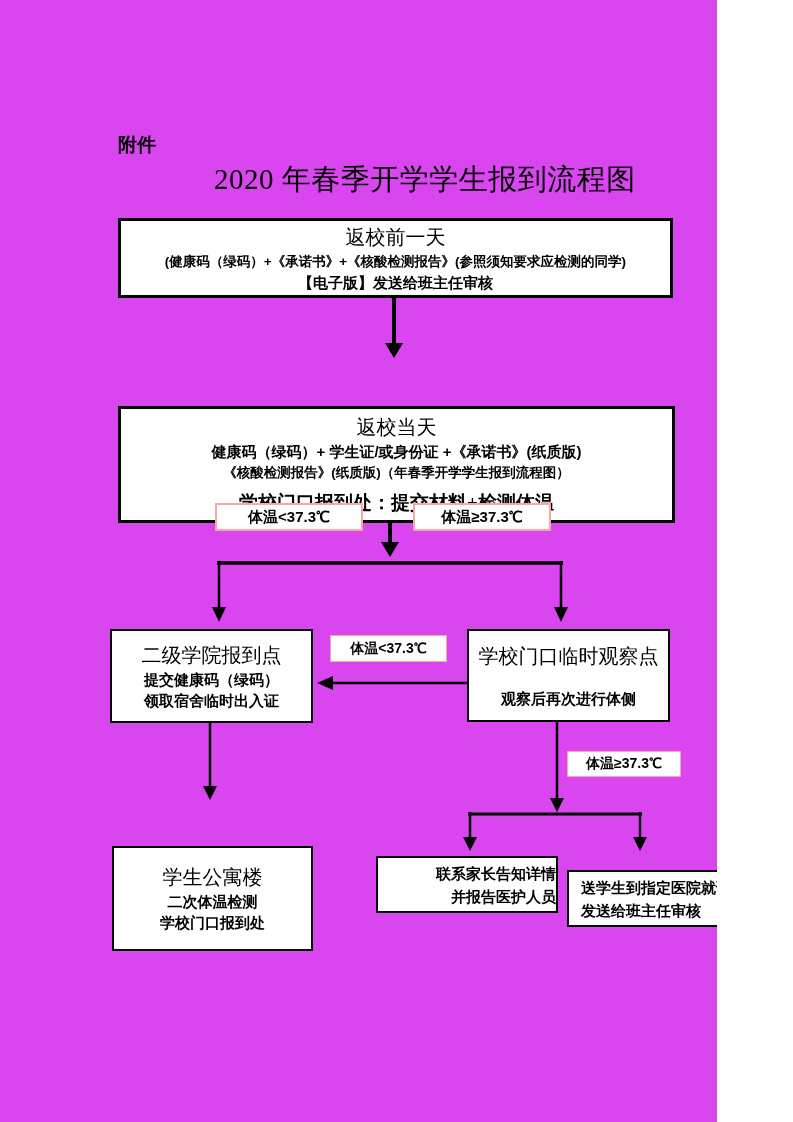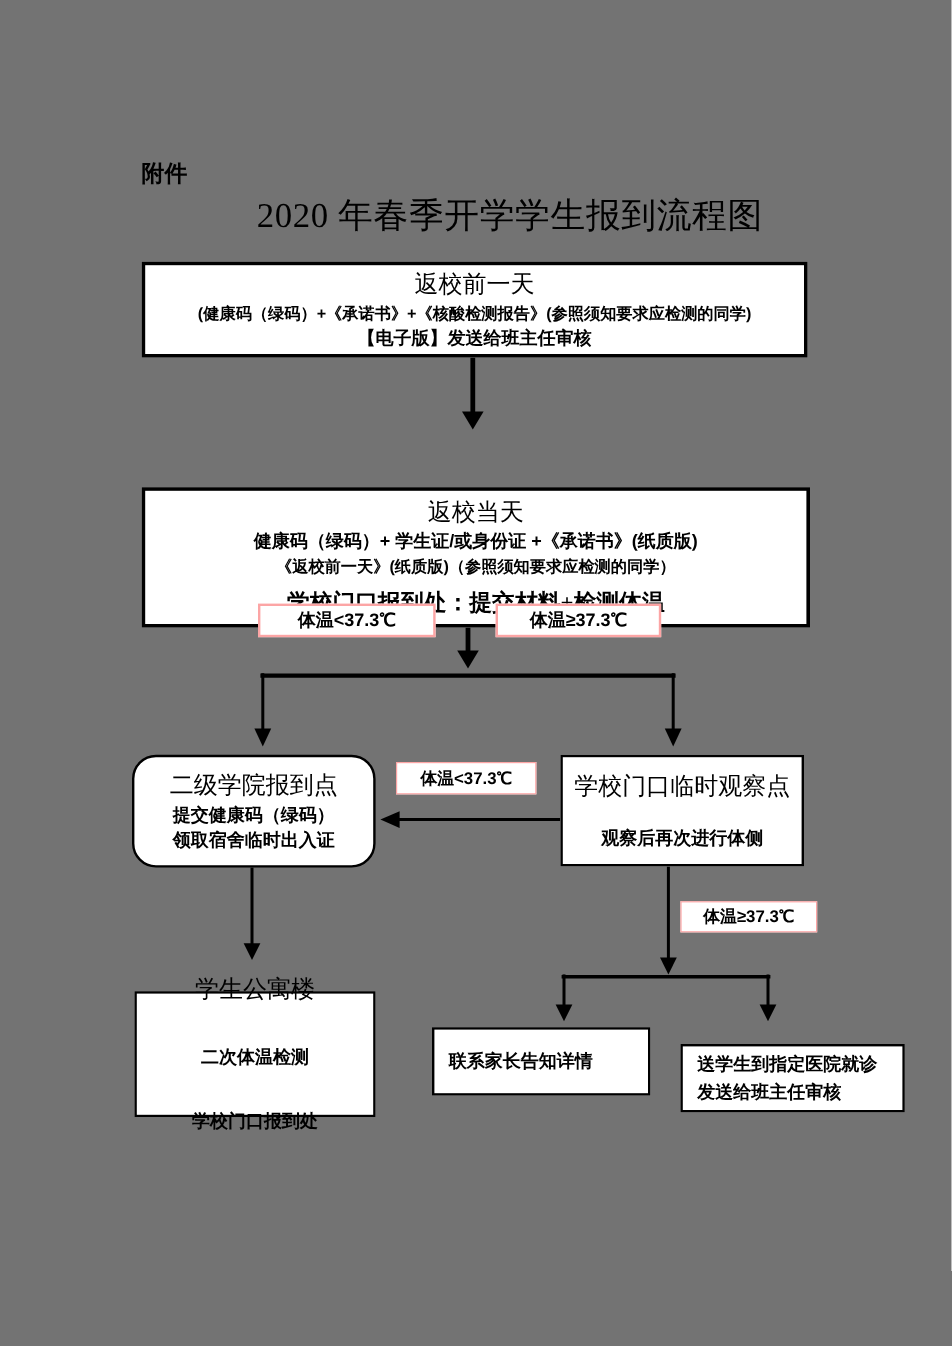--- a/index.html
+++ b/index.html
@@ -1,21 +1,21 @@
 <!DOCTYPE html>
 <html><head>
 <meta charset="utf-8">
 <style>
   * { margin: 0; padding: 0; box-sizing: border-box; }
   html, body { background: #ffffff; }
   .page {
     position: relative;
-    width: 793px;
+    width: 717px;
     height: 1122px;
-    background: #737373;
+    background: #d946ef;
     font-family: "Liberation Sans", sans-serif;
     color: #000;
     overflow: hidden;
   }
   .attachment {
     position: absolute;
     left: 118px; top: 132px;
     font-size: 19px;
     font-weight: bold;
     font-family: "Liberation Sans", sans-serif;
@@ -55,24 +55,24 @@
   .box-top2 { left: 118px; top: 358px; width: 557px; height: 117px; padding: 4px 0; margin-top: 48px; }
   .box-top2 .serif-bold-line {
     font-family: "Liberation Serif", "DejaVu Serif", serif;
     font-weight: bold;
     font-size: 19px;
     line-height: 26px;
     margin-top: 7px;
     white-space: nowrap;
   }
   .box-mid { border-width: 2.5px; }
-  .box-college { left: 110px; top: 629px; width: 203px; height: 94px; border-radius: 20px; }
+  .box-college { left: 110px; top: 629px; width: 203px; height: 94px; }
   .box-observation { left: 467px; top: 629px; width: 203px; height: 93px; }
   .box-observation .bold-line { margin-top: 18px; }
-  .box-dorm { left: 112px; top: 826px; width: 201px; height: 105px; gap: 32px; }
+  .box-dorm { left: 112px; top: 846px; width: 201px; height: 105px; }
   .cond-label {
     position: absolute;
     background: #fff;
     border: 2px solid #fca5a5;
     display: flex;
     align-items: center;
     justify-content: center;
     font-family: "Liberation Sans", sans-serif;
     font-weight: bold;
     font-size: 15px;
@@ -90,21 +90,21 @@
     display: flex;
     flex-direction: column;
     justify-content: center;
     padding-left: 12px;
     font-family: "Liberation Sans", sans-serif;
     font-weight: bold;
     font-size: 15px;
     line-height: 23px;
     white-space: nowrap;
   }
-  .box-parents { left: 360px; top: 856px; width: 182px; height: 57px; }
+  .box-parents { left: 376px; top: 856px; width: 182px; height: 57px; text-align: right; }
   .box-hospital { left: 567px; top: 870px; width: 187px; height: 57px; }
   .arrows {
     position: absolute;
     left: 0; top: 0;
     width: 793px; height: 1122px;
     pointer-events: none;
   }
   .arrows path, .arrows line { stroke: #000; fill: none; }
   .arrows polygon { fill: #000; stroke: none; }
 </style>
@@ -162,21 +162,21 @@
 
   <div class="fbox box-top1">
     <div class="serif-head">返校前一天</div>
     <div class="bold-line small">(健康码（绿码）+《承诺书》+《核酸检测报告》(参照须知要求应检测的同学)</div>
     <div class="bold-line">【电子版】发送给班主任审核</div>
   </div>
 
   <div class="fbox box-top2">
     <div class="serif-head">返校当天</div>
     <div class="bold-line">健康码（绿码）+ 学生证/或身份证 +《承诺书》(纸质版)</div>
-    <div class="bold-line small">《返校前一天》(纸质版)（参照须知要求应检测的同学）</div>
+    <div class="bold-line small">《核酸检测报告》(纸质版)（年春季开学学生报到流程图）</div>
     <div class="serif-bold-line">学校门口报到处：提交材料+检测体温</div>
   </div>
 
   <div class="cond-label lbl-lt-top">体温&lt;37.3℃</div>
   <div class="cond-label lbl-ge-top">体温≥37.3℃</div>
 
   <div class="fbox box-mid box-college">
     <div class="serif-head">二级学院报到点</div>
     <div class="bold-line">提交健康码（绿码）</div>
     <div class="bold-line">领取宿舍临时出入证</div>
@@ -192,20 +192,21 @@
   <div class="cond-label cond-small lbl-ge-mid">体温≥37.3℃</div>
 
   <div class="fbox box-mid box-dorm">
     <div class="serif-head">学生公寓楼</div>
     <div class="bold-line">二次体温检测</div>
     <div class="bold-line">学校门口报到处</div>
   </div>
 
   <div class="box-small box-parents">
     <div>联系家长告知详情</div>
+    <div>并报告医护人员</div>
   </div>
 
   <div class="box-small box-hospital">
     <div>送学生到指定医院就诊</div>
     <div>发送给班主任审核</div>
   </div>
 
 </div>
 
 </body></html>

